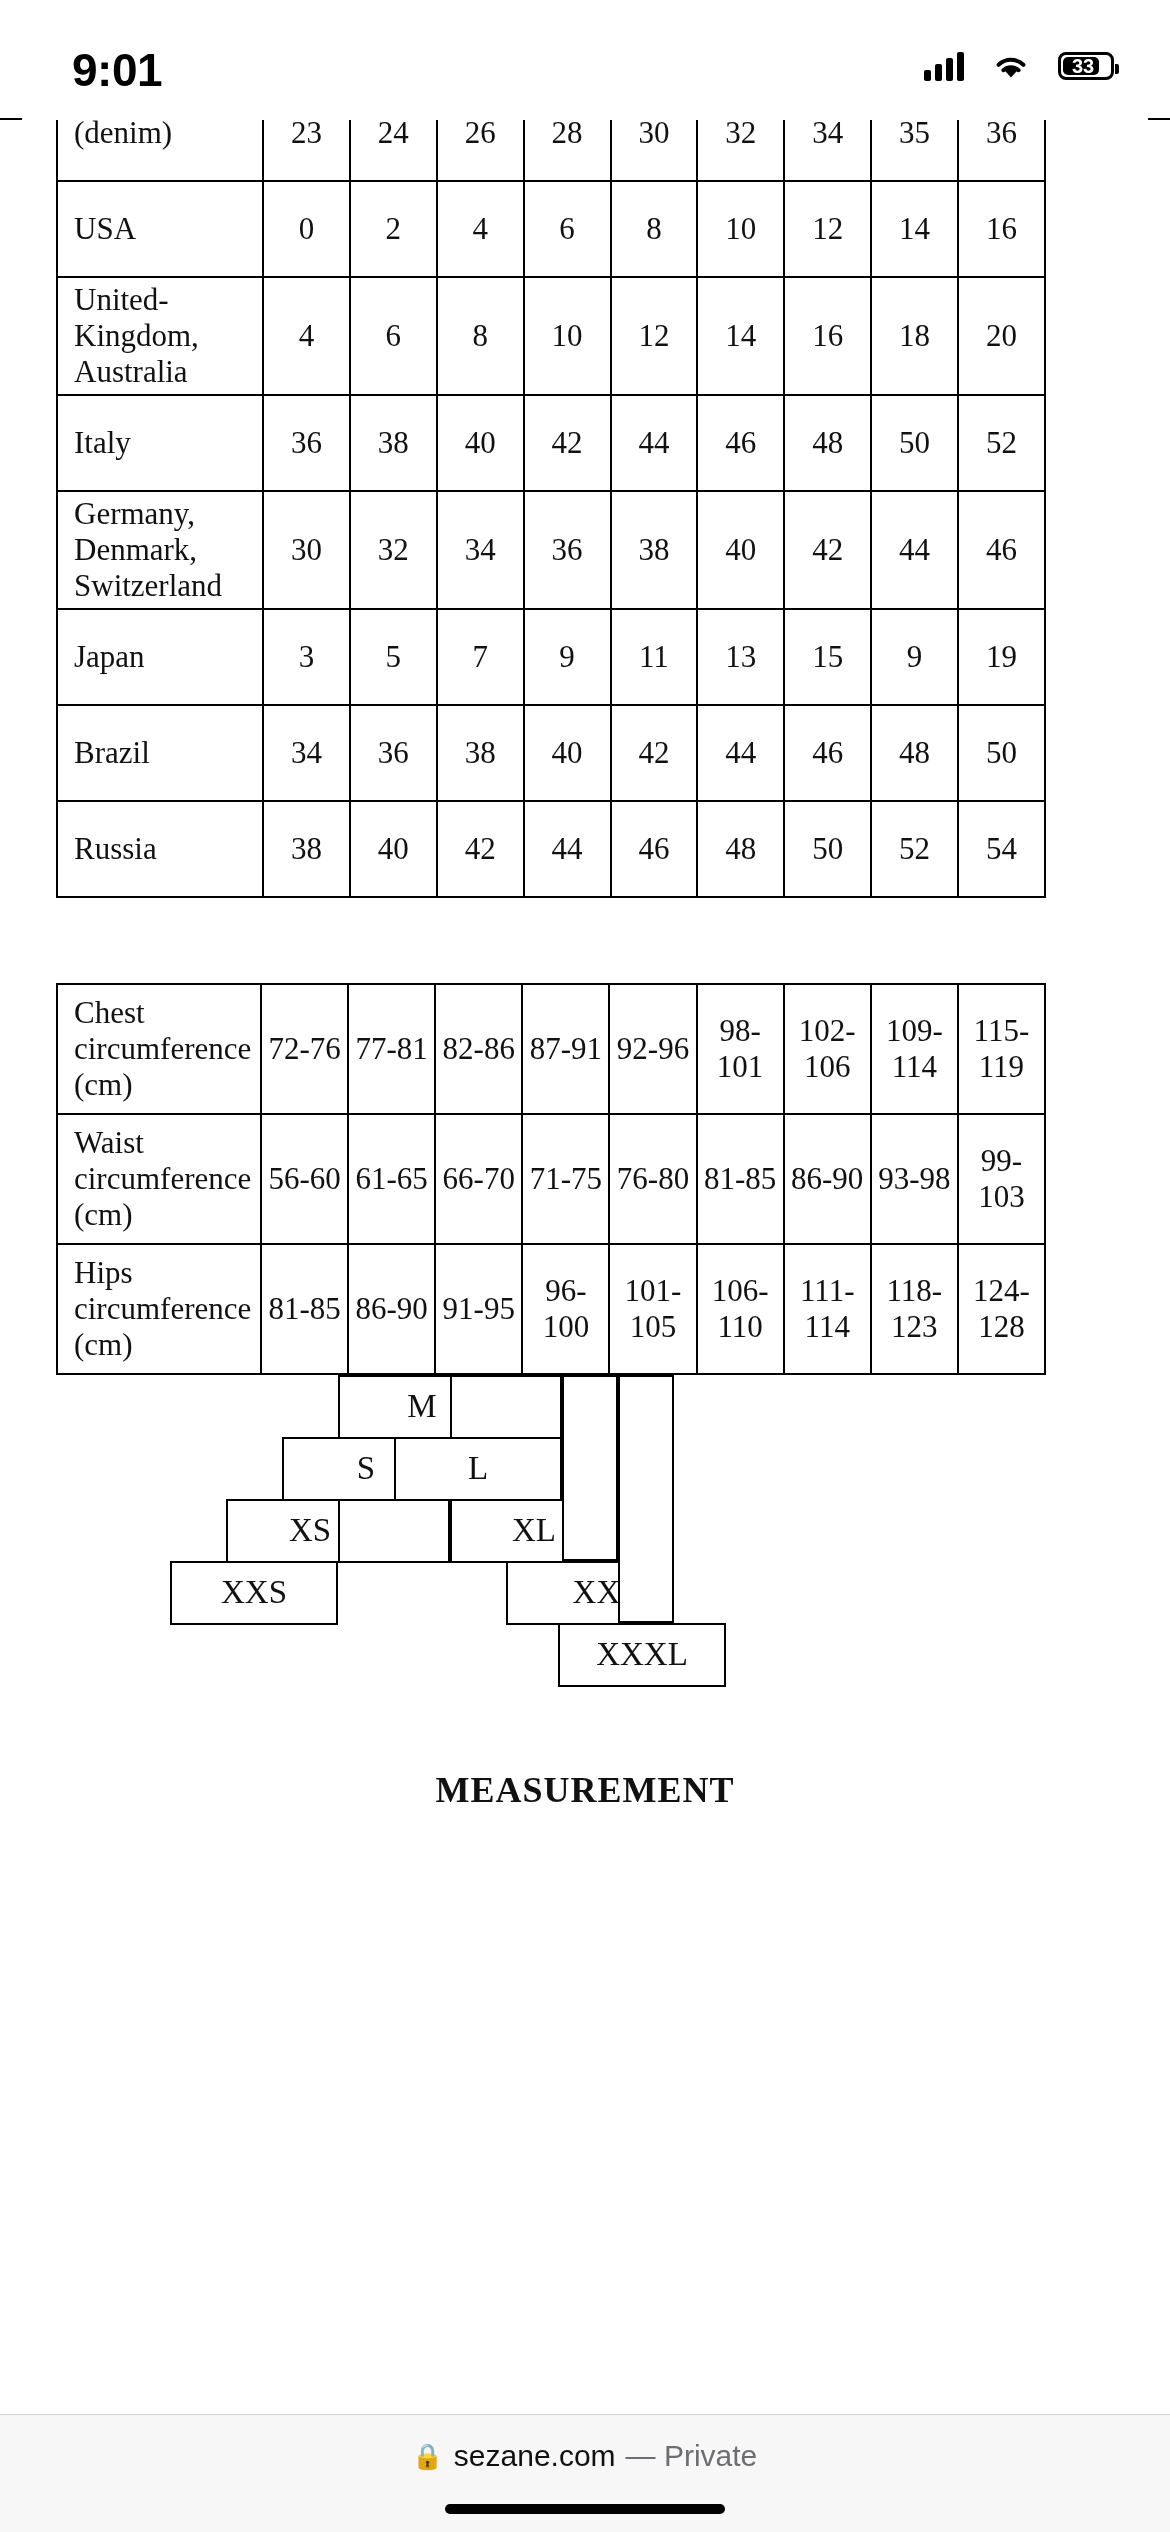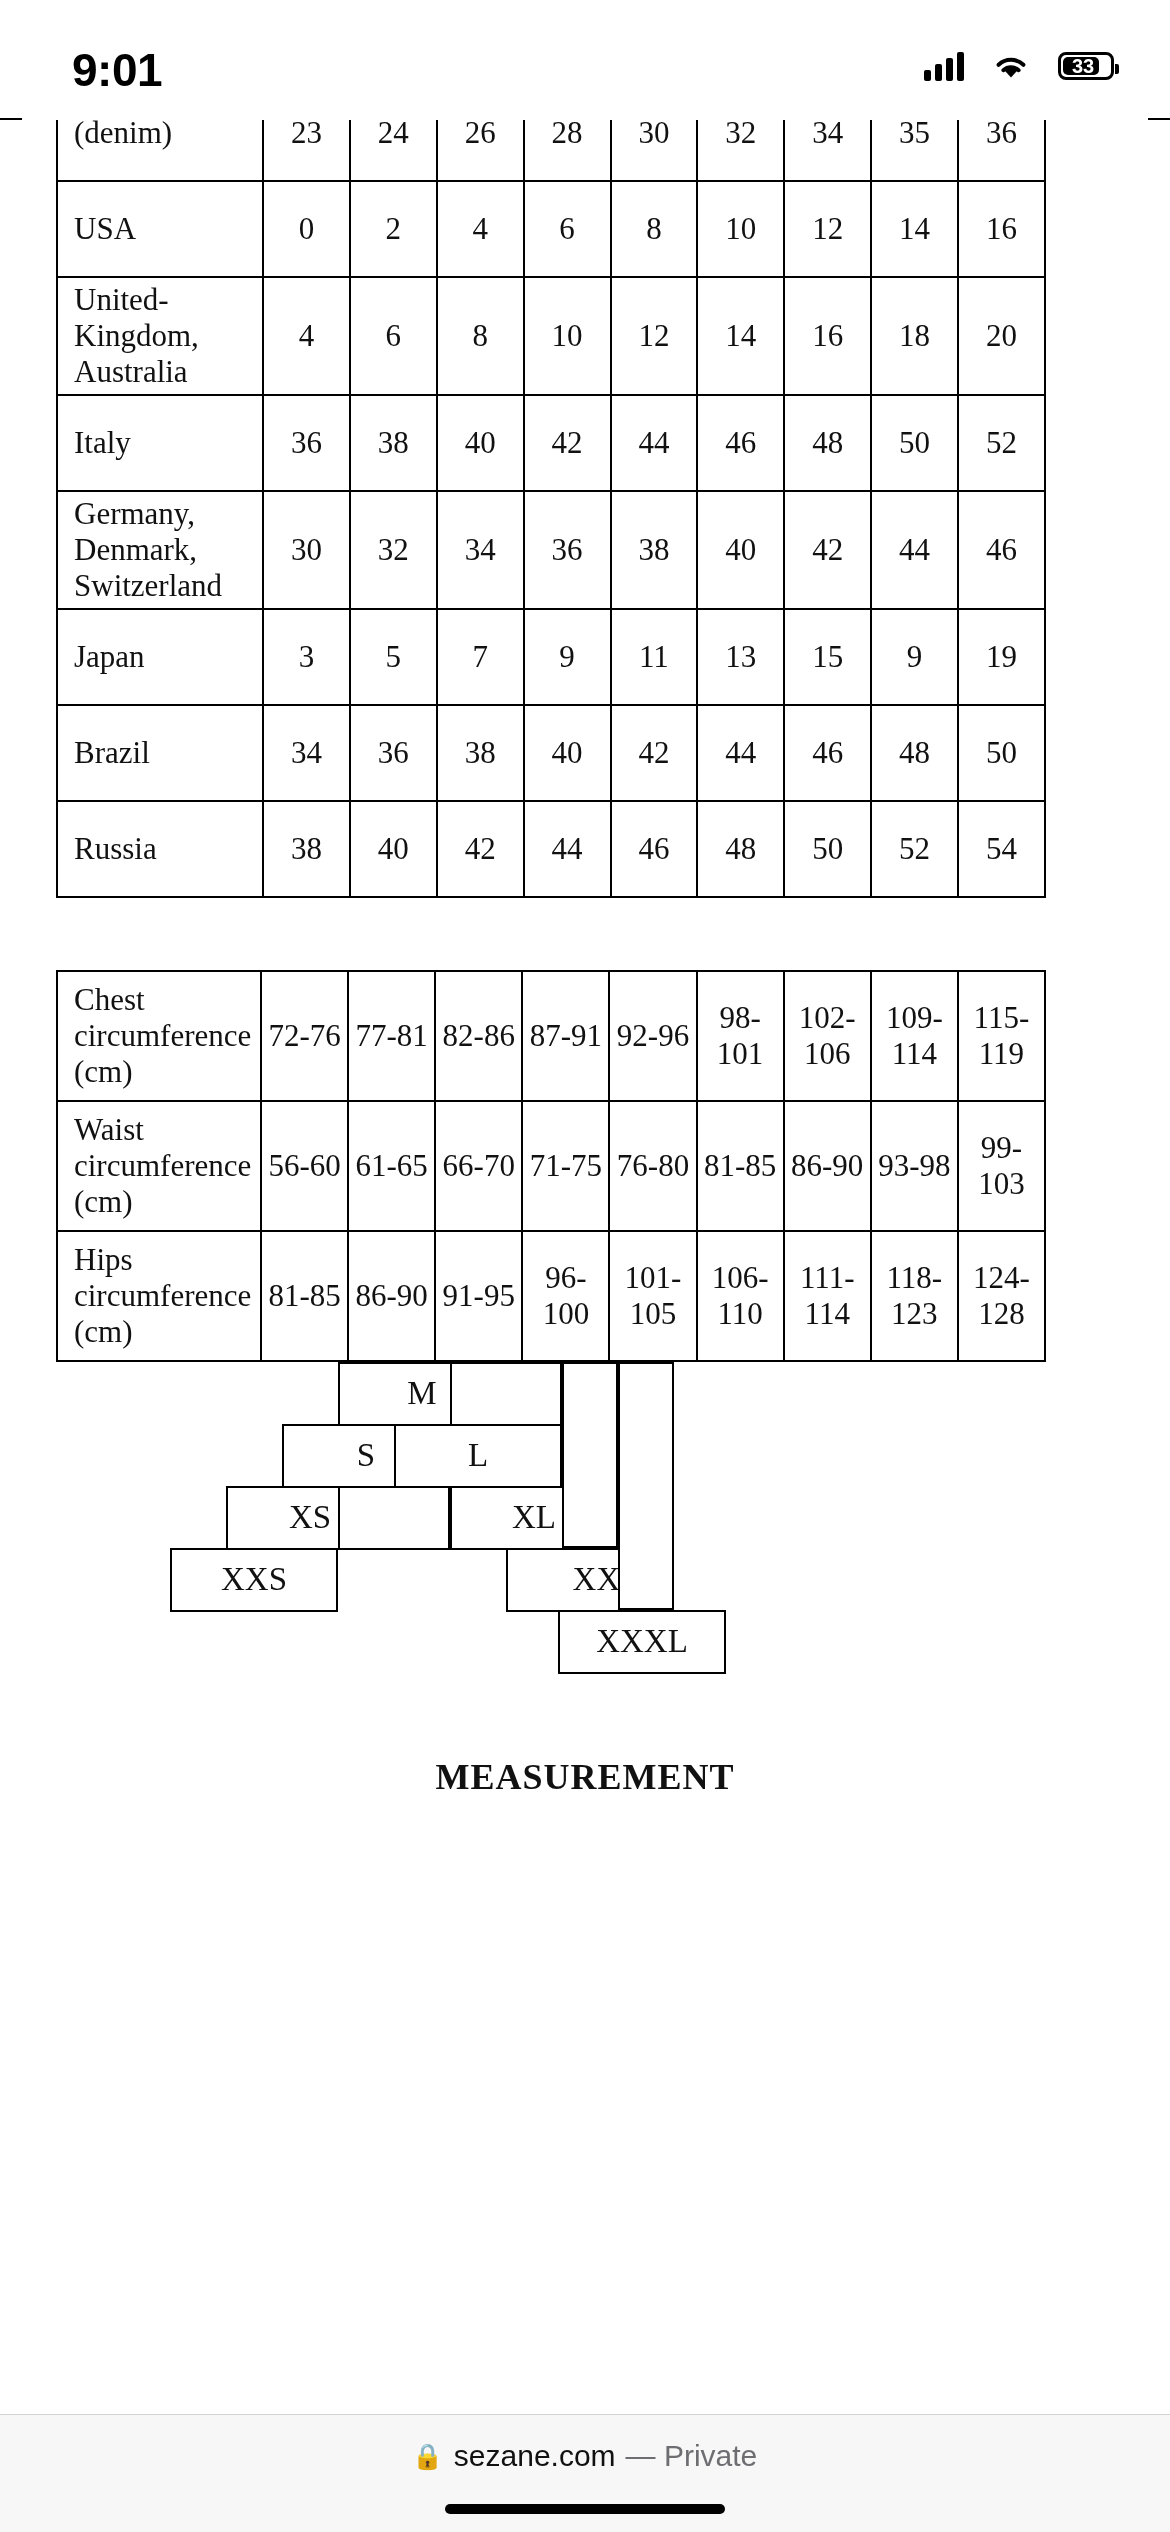--- a/index.html
+++ b/index.html
@@ -135,21 +135,21 @@
     padding-left: 16px;
     width: 186px;
   }
   .t1 td { height: 86px; }
   .spacer-block { height: 62px; }
   table.meas-table {
     border-collapse: collapse;
     width: 990px;
     table-layout: fixed;
     border: 2px solid #000;
-    margin-top: 10px;
+    margin-top: 23px;
   }
   table.meas-table td {
     border: 2px solid #000;
     text-align: center;
     font-size: 31px;
     font-family: "Liberation Serif", serif;
     padding: 4px 0;
     line-height: 1.16;
     height: 120px;
     color: #111;

